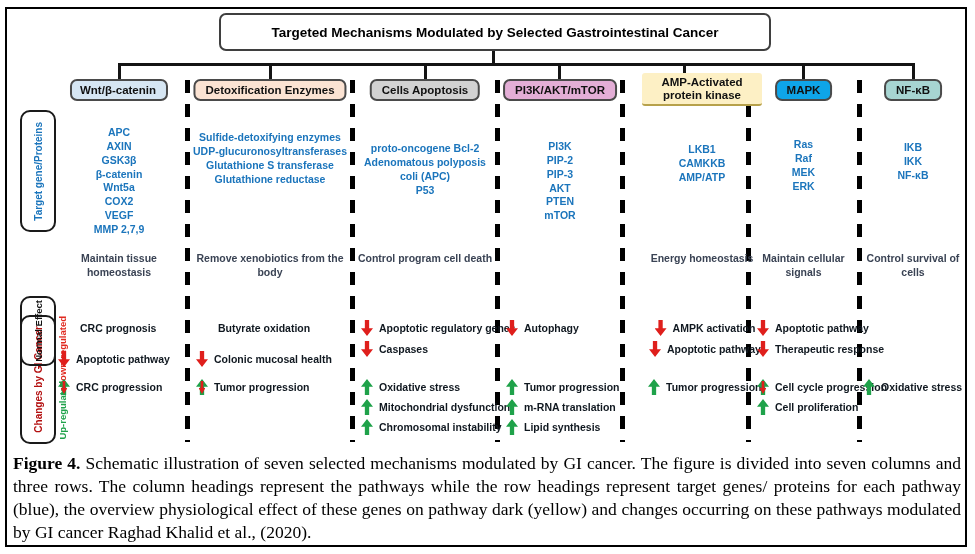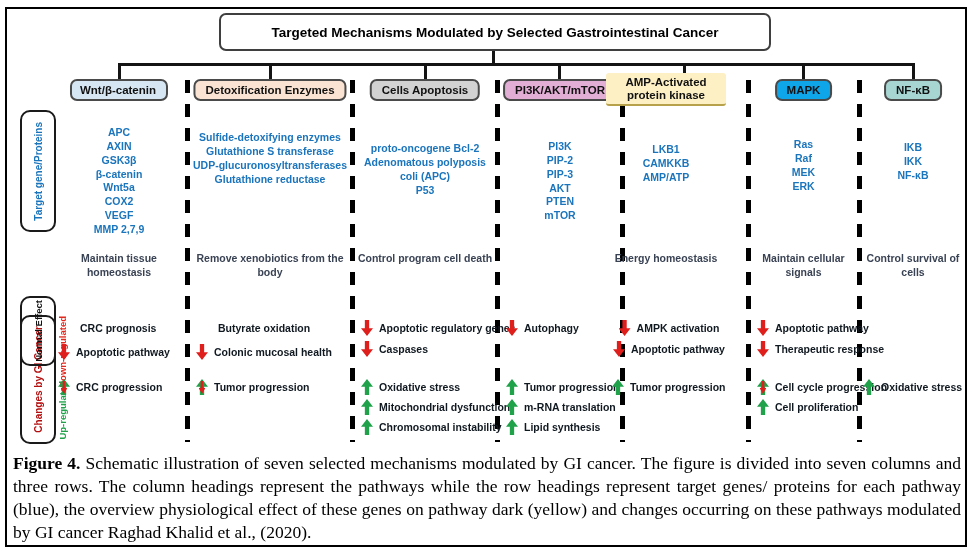--- a/index.html
+++ b/index.html
@@ -36,21 +36,21 @@
   .hdr.c7 { background:#a7d5d2; }
 
   .genes { position:absolute; left:0; right:0; text-align:center;
            color:#1b75bc; font-weight:bold; font-size:10.5px; line-height:1.32; }
   .gene-line { white-space:nowrap; }
 
   .effect { position:absolute; top:252px; left:1px; right:1px; text-align:center;
             font-weight:bold; font-size:10.5px; color:#3a4354; line-height:1.3; }
 
   .nblock { position:absolute; top:320px; left:0; right:0;
-            display:flex; flex-direction:column; gap:9px; }
+            display:flex; flex-direction:column; gap:16px; }
   .cblock { position:absolute; top:379px; left:0; right:0;
             display:flex; flex-direction:column; gap:4px; }
   .item  { display:flex; align-items:center; gap:6px; padding-left:6px;
            font-weight:bold; font-size:10.5px; color:#101820; white-space:nowrap; min-height:15px; }
   .item.noarrow { padding-left:28px; }
 
   
   .arr { flex:0 0 auto; width:12px; height:16px; position:relative; display:inline-block; }
   .arr.down::before { content:""; position:absolute; inset:0; background:#df1f1c;
       clip-path:polygon(32% 0,68% 0,68% 52%,100% 52%,50% 100%,0 52%,32% 52%); }
@@ -152,22 +152,22 @@
         <span class="arr updual"></span>
         <span>CRC progression</span>
       </div>
     </div>
   </div>
 
   <div class="col" style="left:190px; width:160px;">
     <div class="hdr c2">Detoxification Enzymes</div>
     <div class="genes" style="top:131px;">
       <div class="gene-line">Sulfide-detoxifying enzymes</div>
+      <div class="gene-line">UDP-glucuronosyltransferases</div>
       <div class="gene-line">Glutathione S transferase</div>
-      <div class="gene-line">UDP-glucuronosyltransferases</div>
       <div class="gene-line">Glutathione reductase</div>
     </div>
     <div class="effect">Remove xenobiotics from the body</div>
     <div class="nblock">
       <div class="item noarrow">
         <span>Butyrate oxidation</span>
       </div>
       <div class="item">
         <span class="arr down"></span>
         <span>Colonic mucosal health</span>
@@ -241,21 +241,21 @@
         <span class="arr up"></span>
         <span>m-RNA translation</span>
       </div>
       <div class="item">
         <span class="arr up"></span>
         <span>Lipid synthesis</span>
       </div>
     </div>
   </div>
 
-  <div class="col" style="left:606px; width:120px;">
+  <div class="col" style="left:642px; width:120px;">
     <div class="hdr c5">AMP-Activated protein kinase</div>
     <div class="genes" style="top:143px;">
       <div class="gene-line">LKB1</div>
       <div class="gene-line">CAMKKB</div>
       <div class="gene-line">AMP/ATP</div>
     </div>
     <div class="effect">Energy homeostasis</div>
     <div class="nblock" style="gap:5px;align-items:center;">
       <div class="item">
         <span class="arr down"></span>

